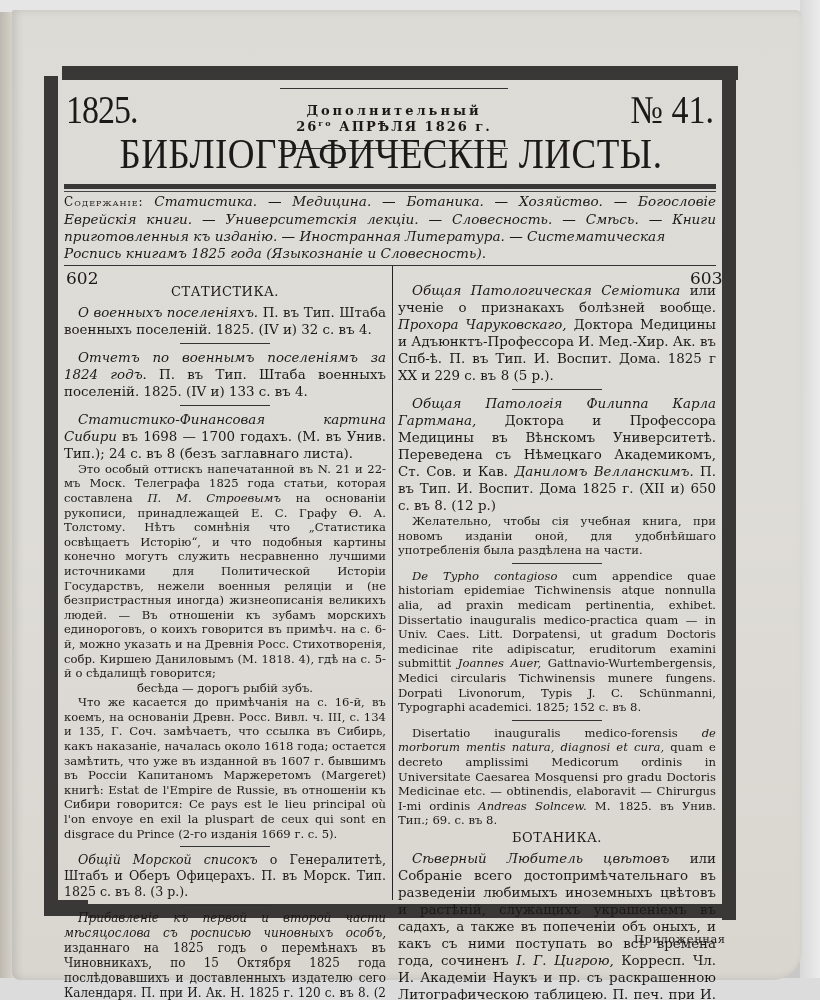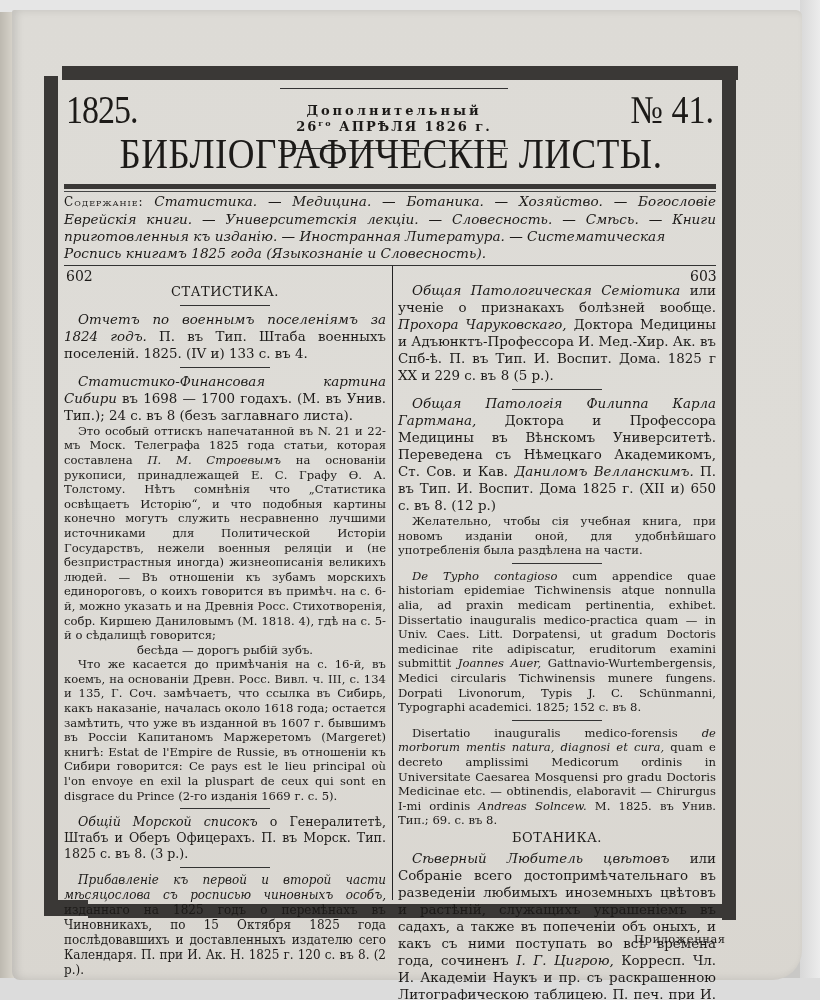--- a/index.html
+++ b/index.html
@@ -40,21 +40,21 @@
     .rule-thick { position: absolute; left: 64px; top: 184px; width: 652px; height: 5px; background: #3a3836; }
     .rule-thin { position: absolute; left: 64px; top: 191px; width: 652px; height: 1px; background: #444; }
 
     .contents { position: absolute; left: 64px; top: 193px; width: 652px; font-size: 13.6px; line-height: 17px; font-style: italic; text-align: justify; }
     .contents .label { font-style: normal; font-variant: small-caps; font-size: 12px; letter-spacing: 1px; }
     .contents .last { }
 
     .rule-cols { position: absolute; left: 64px; top: 265px; width: 652px; height: 1px; background: #333; }
     .col-divider { position: absolute; left: 392px; top: 266px; width: 1px; height: 634px; background: #222; }
 
-    .pnum { position: absolute; top: 268px; font-size: 14px; }
+    .pnum { position: absolute; top: 268px; font-size: 17px; }
     .pnum.left { left: 66px; } .pnum.right { left: 690px; }
 
     .col { position: absolute; top: 282px; font-size: 12.6px; line-height: 15.8px; text-align: justify; }
     .col.left { left: 64px; width: 322px; }
     .col.right { left: 398px; width: 318px; }
     .col p { margin: 0; }
     .sec-title { text-align: center; font-size: 13px; letter-spacing: 0.5px; margin: 2px 0 4px; }
     .entry { margin: 0 0 2px; }
     .entry .it { font-style: italic; }
     .entry.big { font-size: 13.4px; line-height: 17px; }
@@ -100,20 +100,21 @@
 </div>
 
 <div class="rule-cols"></div>
 <div class="col-divider"></div>
 
 <div class="pnum left">602</div>
 <div class="pnum right">603</div>
 
 <div class="col left">
   <div class="sec-title">СТАТИСТИКА.</div>
+  <p class="entry big indent"><span class="it">О военныхъ поселеніяхъ.</span><span> П. въ Тип. Штаба военныхъ поселеній. 1825. (IV и) 32 с. въ 4.</span></p>
   <div class="sep"></div>
   <p class="entry big indent"><span class="it">Отчетъ по военнымъ поселеніямъ за 1824 годъ.</span><span> П. въ Тип. Штаба военныхъ поселеній. 1825. (IV и) 133 с. въ 4.</span></p>
   <div class="sep"></div>
   <p class="entry big indent"><span class="it">Статистико-Финансовая картина Сибири</span><span> въ 1698 — 1700 годахъ. (М. въ Унив. Тип.); 24 с. въ 8 (безъ заглавнаго листа).</span></p>
   <p class="note"><span>Это особый оттискъ напечатанной въ N. 21 и 22-мъ Моск. Телеграфа 1825 года статьи, которая составлена </span><span class="it" style="font-style:italic">П. М. Строевымъ</span><span> на основаніи рукописи, принадлежащей Е. С. Графу Ѳ. А. Толстому. Нѣтъ сомнѣнія что „Статистика освѣщаетъ Исторію“, и что подобныя картины конечно могутъ служить несравненно лучшими источниками для Политической Исторіи Государствъ, нежели военныя реляціи и (не безпристрастныя иногда) жизнеописанія великихъ людей. — Въ отношеніи къ зубамъ морскихъ единороговъ, о коихъ говорится въ примѣч. на с. 6-й, можно указать и на Древнія Росс. Стихотворенія, собр. Киршею Даниловымъ (М. 1818. 4), гдѣ на с. 5-й о сѣдалищѣ говорится;</span></p>
   <p class="note center" style="text-indent:0">бесѣда — дорогъ рыбій зубъ.</p>
   <p class="note">Что же касается до примѣчанія на с. 16-й, въ коемъ, на основаніи Древн. Росс. Вивл. ч. III, с. 134 и 135, Г. Соч. замѣчаетъ, что ссылка въ Сибирь, какъ наказаніе, началась около 1618 года; остается замѣтить, что уже въ изданной въ 1607 г. бывшимъ въ Россіи Капитаномъ Маржеретомъ (Margeret) книгѣ: Estat de l'Empire de Russie, въ отношеніи къ Сибири говорится: Ce pays est le lieu principal où l'on envoye en exil la pluspart de ceux qui sont en disgrace du Prince (2-го изданія 1669 г. с. 5).</p>
   <div class="sep"></div>
   <p class="entry indent"><span class="it">Общій Морской списокъ</span><span> о Генералитетѣ, Штабъ и Оберъ Офицерахъ. П. въ Морск. Тип. 1825 с. въ 8. (3 р.).</span></p>
   <div class="sep"></div>

